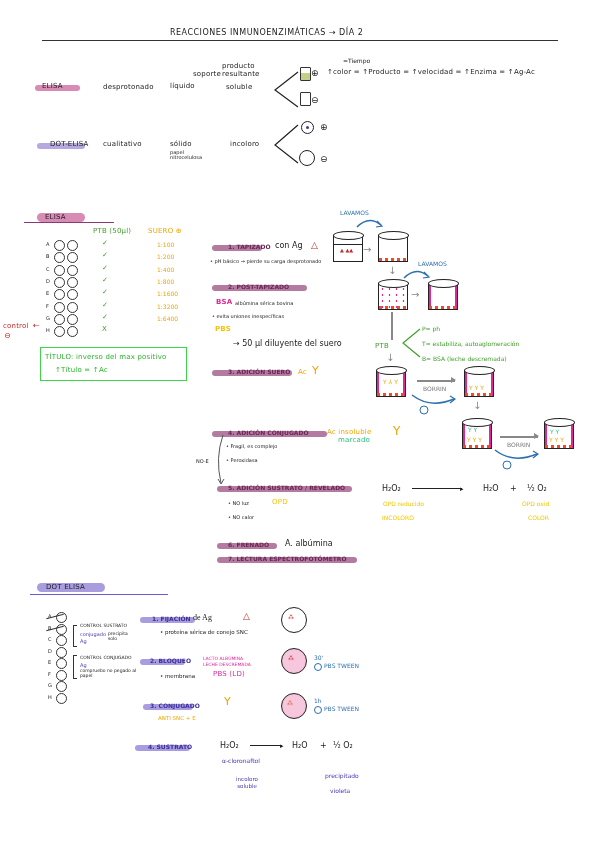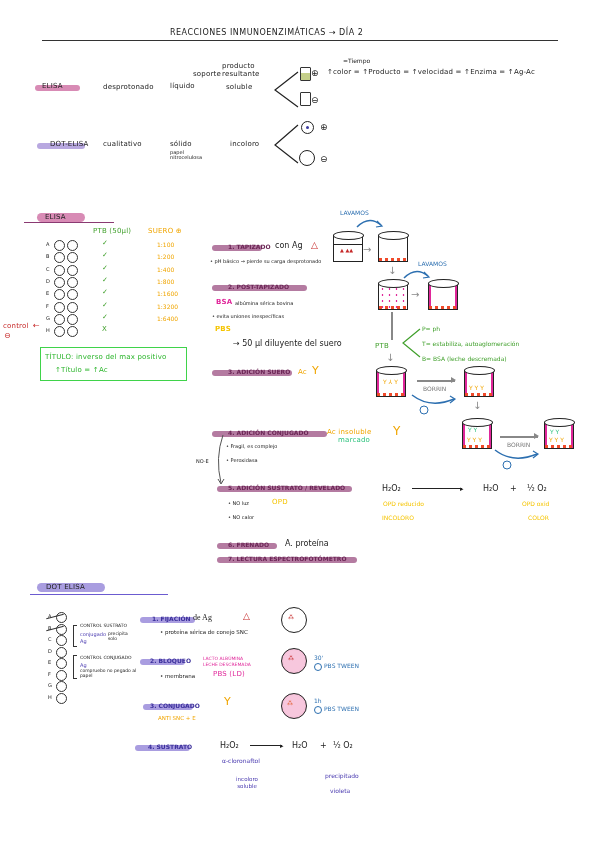--- a/index.html
+++ b/index.html
@@ -192,21 +192,21 @@
 <div class="abs tm" style="left:483px;top:484px;">H₂O</div>
 <div class="abs tm" style="left:510px;top:484px;">+</div>
 <div class="abs tm" style="left:527px;top:484px;">½ O₂</div>
 <div class="abs ts yellow" style="left:383px;top:500px;font-size:6px;">OPD reducido</div>
 <div class="abs ts yellow" style="left:382px;top:514px;font-size:6px;">INCOLORO</div>
 <div class="abs ts yellow" style="left:522px;top:500px;font-size:6px;">OPD oxid</div>
 <div class="abs ts yellow" style="left:528px;top:514px;font-size:6px;">COLOR</div>
 
 <div class="hl hl-plum" style="left:217px;top:543px;width:60px;"></div>
 <div class="abs ts plum" style="left:228px;top:541px;font-size:6px;font-weight:bold;">6. FRENADO</div>
-<div class="abs tm" style="left:285px;top:539px;">A. proteína</div>
+<div class="abs tm" style="left:285px;top:539px;">A. albúmina</div>
 <div class="hl hl-plum" style="left:217px;top:557px;width:140px;"></div>
 <div class="abs ts plum" style="left:228px;top:555px;font-size:6px;font-weight:bold;">7. LECTURA ESPECTROFOTÓMETRO</div>
 
 <div class="abs ts blue" style="left:340px;top:209px;font-size:6px;">LAVAMOS</div>
 <svg class="abs" style="left:355px;top:215px;" width="30" height="15">
     <path d="M2,12 Q14,0 26,10" fill="none" stroke="#2c6fb0" stroke-width="1.5"></path>
     <path d="M22,6 L27,11 L21,12" fill="none" stroke="#2c6fb0" stroke-width="1.2"></path>
   </svg>
 <div class="cyl" style="left:333px;top:235px;width:28px;height:26px;">
     <div style="position:absolute;left:0;right:0;top:9px;bottom:0;border-top:1px solid #222;"></div>

